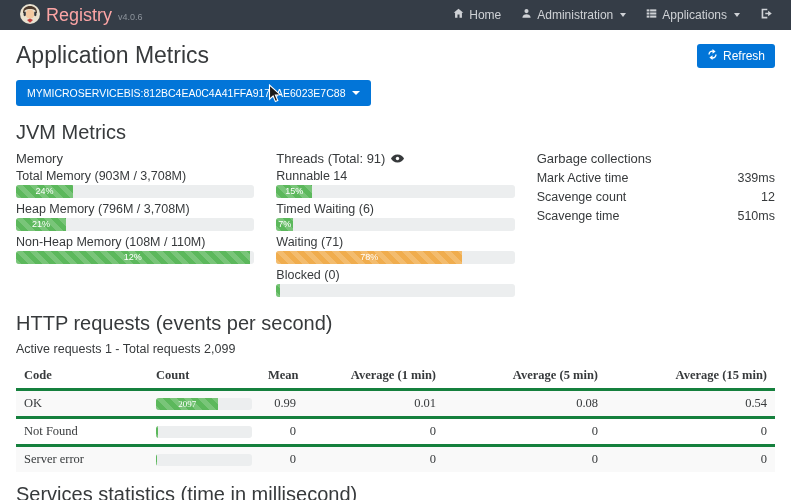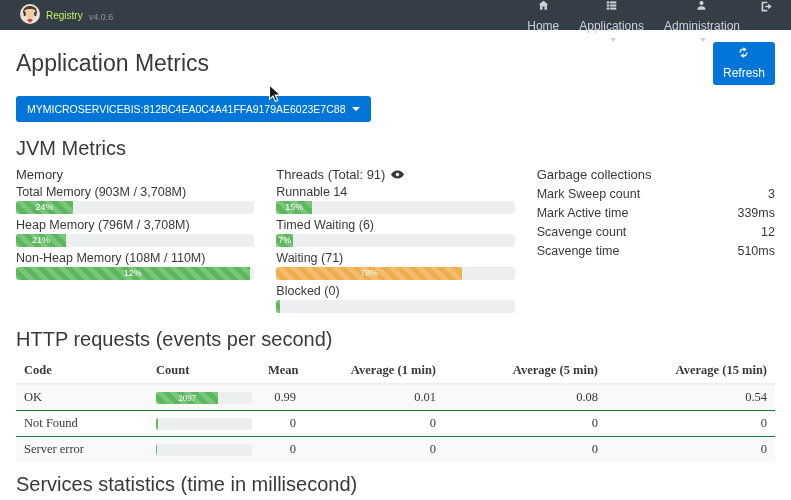--- a/index.html
+++ b/index.html
@@ -3,35 +3,35 @@
 <meta charset="utf-8">
 <style>
   * { box-sizing: border-box; margin: 0; padding: 0; }
   html,body { background:#fff; }
   body { font-family: "Liberation Sans", "DejaVu Sans", sans-serif; }
   .screen { width:791px; height:500px; position:relative; overflow:hidden; background:#fff; color:#373a3c; font-size:13px; }
 
   
   .navbar { height:30px; background:#353d47; display:flex; align-items:center; padding:0 8px; color:#c8ccd1; }
   .brand { display:flex; align-items:center; gap:6px; margin-left:12px; cursor:pointer; }
-  .brand-name { color:#bef264; font-size:10px; }
+  .brand-name { color:#fca5a5; font-size:18px; }
   .brand-version { color:#8d949c; font-size:9px; margin-top:3px; }
   .nav-items { margin-left:auto; display:flex; align-items:center; }
-  .nav-item { display:flex; align-items:center; gap:5px; color:#cfd2d6; font-size:12px; padding:0 10px; text-decoration:none; cursor:pointer; height:30px;flex-direction:column; }
+  .nav-item { display:flex; align-items:center; gap:5px; color:#cfd2d6; font-size:12px; padding:0 10px; text-decoration:none; cursor:pointer; height:30px; }
   .nav-item svg { flex:0 0 auto; }
   .caret { width:0; height:0; border-left:3.5px solid transparent; border-right:3.5px solid transparent; border-top:4px solid currentColor; margin-left:2px; }
 
   
   .container { padding:12px 16px 0; }
   .page-header-row { display:flex; align-items:center; margin-bottom:11px; }
   h1 { font-size:23px; font-weight:500; color:#373a3c; }
   h2 { font-size:20px; font-weight:500; color:#373a3c; margin:11px 0 7px; }
 
   .btn { border:none; border-radius:3px; background:#0275d8; color:#fff; cursor:pointer; font-family:inherit; display:inline-flex; align-items:center; }
-  .btn-refresh { margin-left:auto; font-size:12px; padding:5px 10px; gap:5px;flex-direction:column; }
+  .btn-refresh { margin-left:auto; font-size:12px; padding:5px 10px; gap:5px; }
   .btn-instance { font-size:10.5px; padding:7px 11px; gap:7px; margin-bottom:4px; }
   .caret-w { width:0; height:0; border-left:4px solid transparent; border-right:4px solid transparent; border-top:4px solid #fff; }
 
   
   .jvm-row { display:flex; gap:22px; margin-bottom:2px; }
   .jvm-col { flex:1; min-width:0; }
   .col-title { font-size:13px; margin-bottom:2px; display:flex; align-items:center; gap:6px; }
   .bar-label { font-size:12.5px; margin:3px 0 2px; white-space:nowrap; }
   .track { height:13px; background:#eceeef; border-radius:3px; overflow:hidden; margin-bottom:4px; }
   .fill { height:100%; background-color:#5cb85c; color:#fff; font-size:9px; line-height:13px; text-align:center; overflow:hidden; white-space:nowrap;
@@ -39,21 +39,21 @@
           background-size:14px 14px; }
   .fill.warning { background-color:#f0ad4e; }
   .gc-row { display:flex; justify-content:space-between; font-size:12.5px; padding:2.5px 0; }
   .gc-value { text-align:right; }
 
   
   .subtitle { font-size:12.5px; margin-bottom:7px; }
   table { width:100%; border-collapse:collapse; table-layout:fixed; margin-bottom:9px;font-family:Liberation Serif, serif; }
   th, td { padding:5px 8px; font-size:12.5px; text-align:left; vertical-align:middle; overflow:hidden; white-space:nowrap; }
   thead th { border-bottom:2px solid #eceeef; font-weight:bold; }
-  tbody td { border-top:1px solid #15803d; }
+  tbody td { border-top:3px solid #15803d; }
   tbody tr:nth-child(odd) { background:#f9f9f9; }
   .num { text-align:right; }
   .cell-track { height:12px; background:#eceeef; border-radius:3px; overflow:hidden; }
   .cell-track .fill { line-height:12px; }
 
   
   .cursor { position:absolute; left:268px; top:84px; pointer-events:none; }
 </style>
 </head>
 <body>
@@ -77,36 +77,36 @@
     </div>
     <div class="nav-items">
       <a class="nav-item">
         <span><svg width="11" height="11" viewBox="0 0 16 16" fill="currentColor">
               <path d="M8 1 L15 7 H13 V14 H9.5 V9.5 H6.5 V14 H3 V7 H1 Z"></path>
             </svg></span>
         <span>Home</span>
       </a>
       <a class="nav-item">
         <span><svg width="11" height="11" viewBox="0 0 16 16" fill="currentColor">
+              <circle cx="8" cy="4.5" r="3"></circle>
+              <path d="M2 14 C2 10.5 5 9 8 9 C11 9 14 10.5 14 14 Z"></path>
+            </svg></span>
+        <span>Administration</span>
+        <span class="caret"></span>
+      </a>
+      <a class="nav-item">
+        <span><svg width="11" height="11" viewBox="0 0 16 16" fill="currentColor">
               <rect x="1" y="2" width="4" height="3"></rect>
               <rect x="6" y="2" width="9" height="3"></rect>
               <rect x="1" y="6.5" width="4" height="3"></rect>
               <rect x="6" y="6.5" width="9" height="3"></rect>
               <rect x="1" y="11" width="4" height="3"></rect>
               <rect x="6" y="11" width="9" height="3"></rect>
             </svg></span>
         <span>Applications</span>
-        <span class="caret"></span>
-      </a>
-      <a class="nav-item">
-        <span><svg width="11" height="11" viewBox="0 0 16 16" fill="currentColor">
-              <circle cx="8" cy="4.5" r="3"></circle>
-              <path d="M2 14 C2 10.5 5 9 8 9 C11 9 14 10.5 14 14 Z"></path>
-            </svg></span>
-        <span>Administration</span>
         <span class="caret"></span>
       </a>
       <a class="nav-item">
         <span><svg width="13" height="13" viewBox="0 0 16 16" fill="currentColor">
               <path d="M2 2 H9 V4 H4 V12 H9 V14 H2 Z"></path>
               <path d="M10 4.5 L14.5 8 L10 11.5 V9 H6.5 V7 H10 Z"></path>
             </svg></span>
       </a>
     </div>
   </div>
@@ -173,40 +173,37 @@
           </div>
         <div class="bar-label">Blocked (0)</div>
         <div class="track">
             <div class="fill" style="width: 1.5%;"></div>
           </div>
       </div>
 
       <div class="jvm-col">
         <div class="col-title">Garbage collections</div>
         <div class="gc-row">
-          <span>Mark Sweep count</span>
-          <span class="gc-value">3</span>
-        </div>
-        <div class="gc-row">
           <span>Mark Active time</span>
           <span class="gc-value">339ms</span>
         </div>
         <div class="gc-row">
           <span>Scavenge count</span>
           <span class="gc-value">12</span>
         </div>
         <div class="gc-row">
           <span>Scavenge time</span>
           <span class="gc-value">510ms</span>
         </div>
       </div>
     </div>
 
     
     <h2>HTTP requests (events per second)</h2>
+    <div class="subtitle">Active requests 1 - Total requests 2,099</div>
     <table>
       <colgroup>
         <col style="width:132px">
           <col style="width:112px">
           <col style="width:44px">
           <col style="width:140px">
           <col style="width:162px">
           <col>
       </colgroup>
       <thead>

